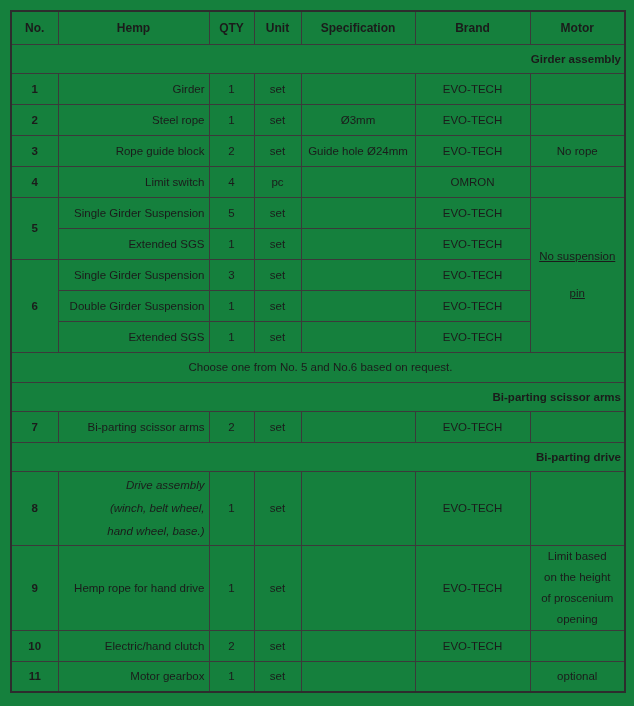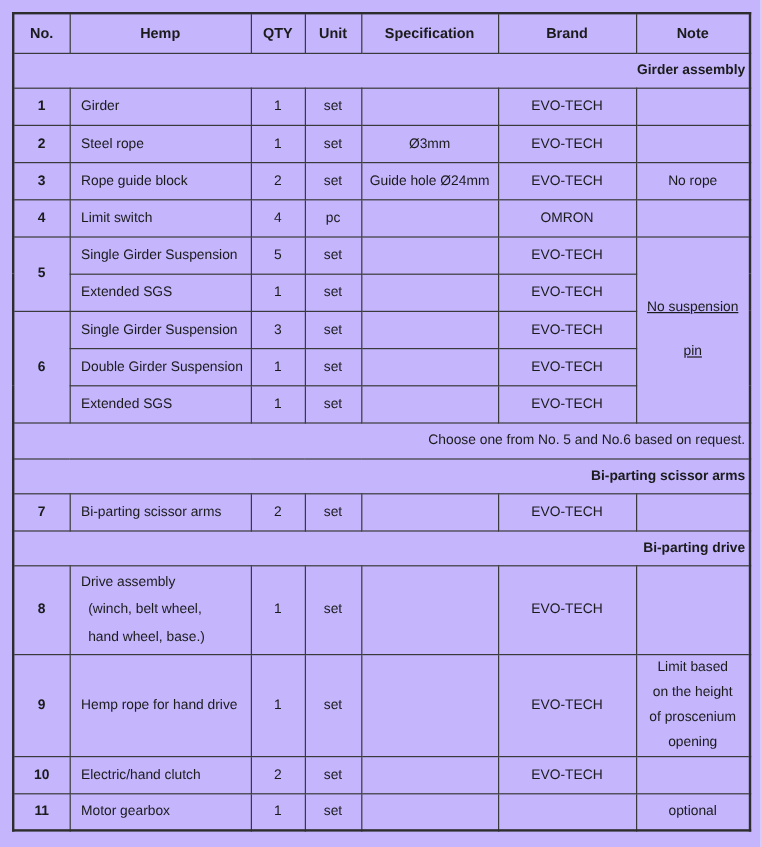--- a/index.html
+++ b/index.html
@@ -4,21 +4,21 @@
 <style>
   html, body {
     margin: 0;
     padding: 0;
     background: #ffffff;
   }
   .page {
     position: relative;
     width: 634px;
     height: 706px;
-    background: #c4b5fd;
+    background: #15803d;
     font-family: "Liberation Sans", "DejaVu Sans", sans-serif;
     color: #1b1b1b;
   }
   table.parts {
     position: absolute;
     left: 10px;
     top: 10px;
     width: 614px;
     border-collapse: collapse;
     table-layout: fixed;
@@ -40,41 +40,42 @@
     height: 33px;
   }
   .r-section td {
     height: 29px;
     text-align: right;
     padding-left: 7px;
     font-weight: 700;
   }
   .r-fullnote td {
     height: 30px;
-    text-align: right;
+    text-align: center;
     padding-left: 8px;
     font-weight: 400;
   }
   .r-item td {
     height: 31px;
     font-weight: 400;
   }
   .r-item td.c-no {
     font-weight: 700;
   }
   td.c-item {
-    text-align: left;
+    text-align: right;
     padding-left: 9px;
     padding-right: 4px;
   }
   .lines div {
     line-height: 21px;
   }
   td.c-item .lines {
     padding: 2px 0;
+    font-style: italic;
   }
   td.c-item .lines div {
     line-height: 23px;
   }
   td.c-item .lines div + div {
     padding-left: 6px;
   }
   
   td[rowspan="5"] .lines div {
     line-height: 37px;
@@ -96,21 +97,21 @@
         <col style="width: 95px;">
       </colgroup>
     <thead>
         <tr class="r-header">
           <th>No.</th>
           <th>Hemp</th>
           <th>QTY</th>
           <th>Unit</th>
           <th>Specification</th>
           <th>Brand</th>
-          <th>Note</th>
+          <th>Motor</th>
         </tr>
       </thead>
     <tbody>
         <tr class="r-section">
           <td colspan="7">Girder assembly</td>
         </tr>
         <tr class="r-item">
           <td class="c-no">1</td>
           <td class="c-item">Girder</td>
           <td class="c-qty">1</td>

